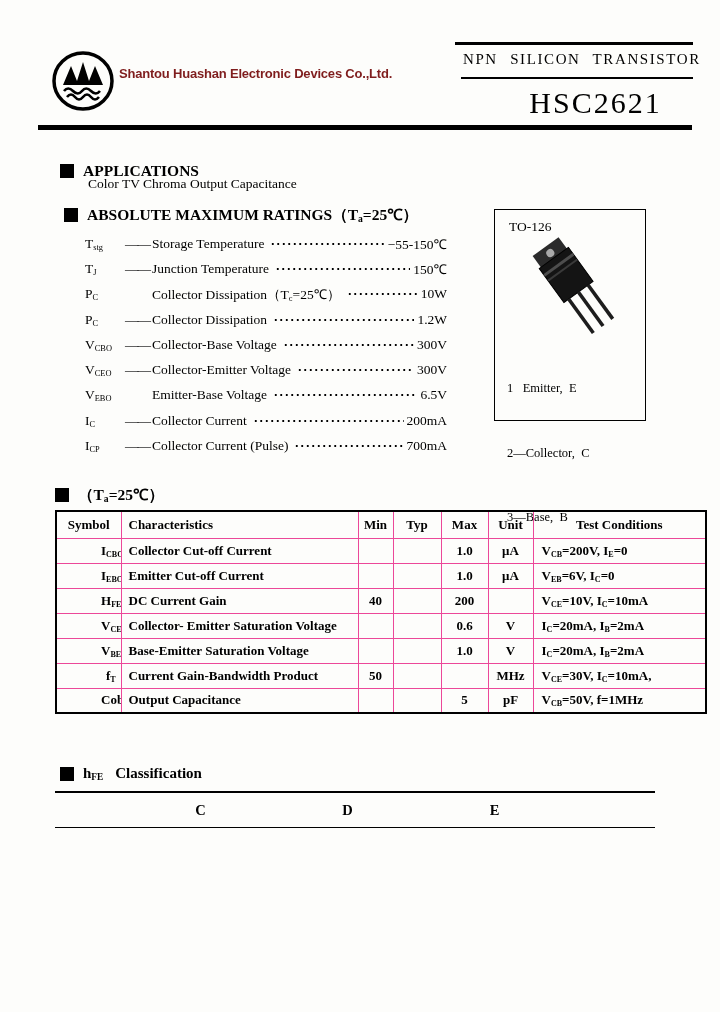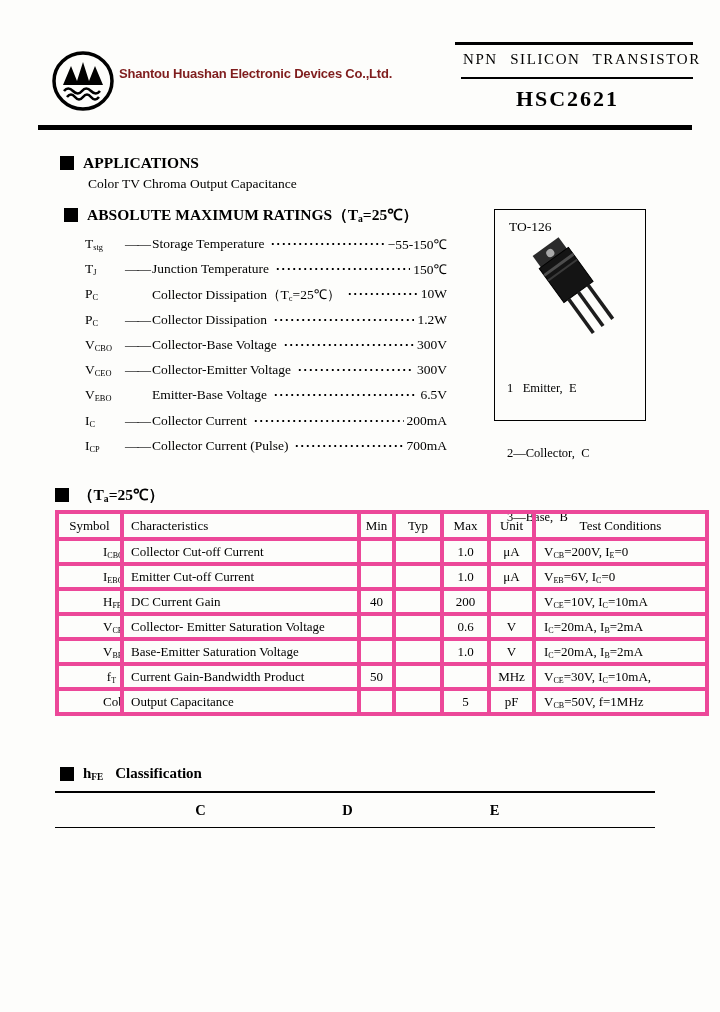--- a/index.html
+++ b/index.html
@@ -17,34 +17,34 @@
     font-family:Liberation Sans, sans-serif; font-weight:bold;
     font-size:13px; color:#7f1d1d; letter-spacing:-0.2px;
   }
   .rule-a { position:absolute; left:455px; top:42px; width:238px; height:2.5px; background:#000; }
   .rule-b { position:absolute; left:461px; top:77px; width:232px; height:2px; background:#000; }
   .type-text {
     position:absolute; left:463px; top:51px; font-size:15px;
     letter-spacing:1.6px; word-spacing:7px; white-space:nowrap;
   }
   .part-number {
-    position:absolute; left:470px; top:86px; width:195px; text-align:center;
-    font-size:22px; font-weight:bold; letter-spacing:2px;
+    position:absolute; left:498px; top:86px; width:195px; text-align:center;
+    font-size:30px; font-weight:normal; letter-spacing:2px;
   }
   .double-rule {
     position:absolute; left:38px; top:125px; width:654px; height:5px;
     border-top:4px solid #000; border-bottom:1.6px solid #000;
   }
 
   
   .sec-head { position:absolute; display:flex; align-items:center; font-weight:bold; font-size:15.5px; white-space:pre; }
   .sq { width:14px; height:14px; background:#000; margin-right:9px; flex:0 0 auto; }
   .sec-head .cond { font-weight:bold; }
 
-  .app-head { left:60px; top:154px; }
+  .app-head { left:60px; top:162px; }
   .app-text { position:absolute; left:88px; top:176px; font-size:13.5px; }
   .amr-head { left:64px; top:203px; }
   .ec-head  { left:55px; top:483px; }
   .hfe-head { left:60px; top:765px; font-size:15px; }
   .hfe-head .hfe-sym { margin-right:12px; }
 
   
   .ratings { position:absolute; left:85px; top:231px; width:362px; font-size:13.5px; }
   .rating-row { display:flex; align-items:center; height:25.3px; }
   .r-sym  { display:inline-block; min-width:40px; white-space:nowrap; }
@@ -58,21 +58,21 @@
   .r-value { white-space:pre; text-align:right; }
 
   
   .pkg-box { position:absolute; left:494px; top:209px; width:152px; height:212px; border:1.3px solid #000; }
   .pkg-name { position:absolute; left:14px; top:9px; font-size:13.5px; }
   .pkg-draw { position:absolute; left:18px; top:24px; }
   .pkg-pins { position:absolute; left:12px; top:125px; font-size:12.5px; line-height:21.5px; white-space:pre; }
 
   
   .etable { position:absolute; left:55px; top:510px; border-collapse:collapse; table-layout:fixed; width:650px; }
-  .etable td, .etable th { border:4px solid #ec4899; font-weight:normal; font-size:13px; overflow:hidden; white-space:nowrap; }
+  .etable td, .etable th { border:1px solid #ec4899; font-weight:bold; font-size:13px; overflow:hidden; white-space:nowrap; }
   .etable { border:2px solid #000; }
   .etable thead th { height:27px; text-align:center; }
   .etable tbody td { height:25px; text-align:center; }
   .etable td.c-char, .etable th.c-char { text-align:left; padding-left:7px; }
   .etable td.c-char { font-size:13px; }
   .etable td.c-cond { text-align:left; padding-left:8px;margin-top:26px; }
   .etable th.c-cond { text-align:center; }
   .etable td.c-sym { text-align:center;padding-left:44px; }
 
   

